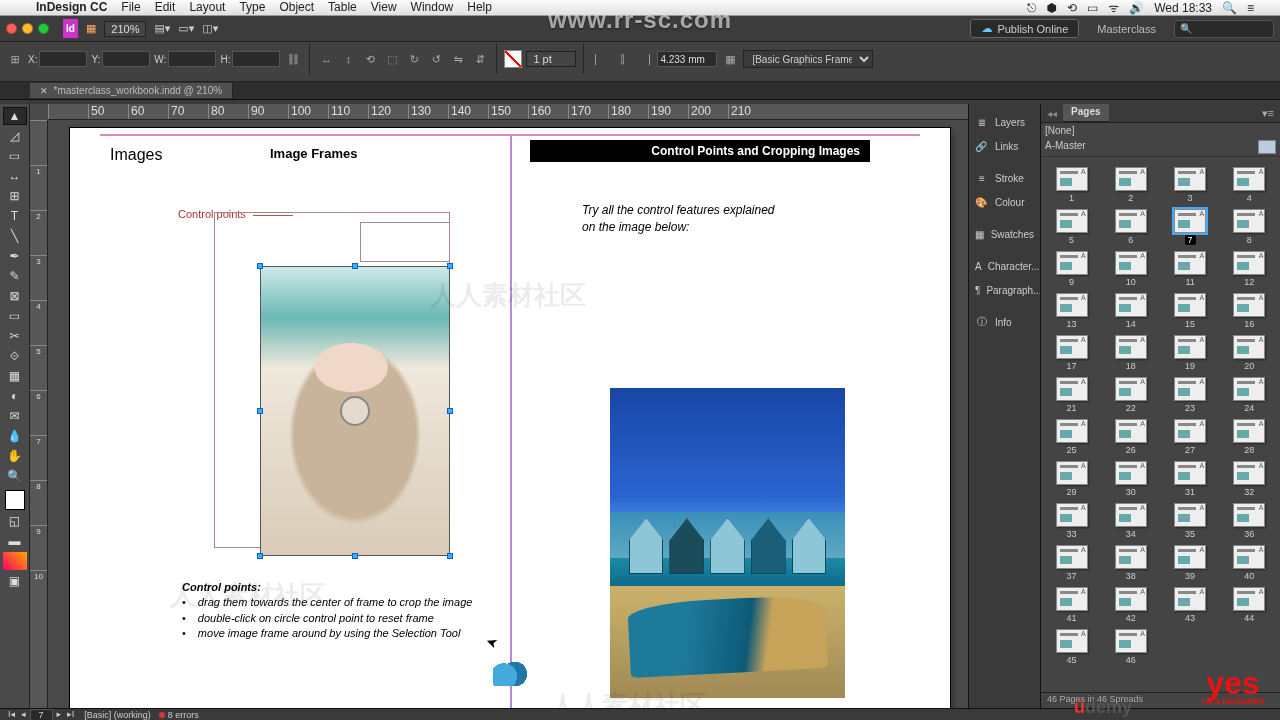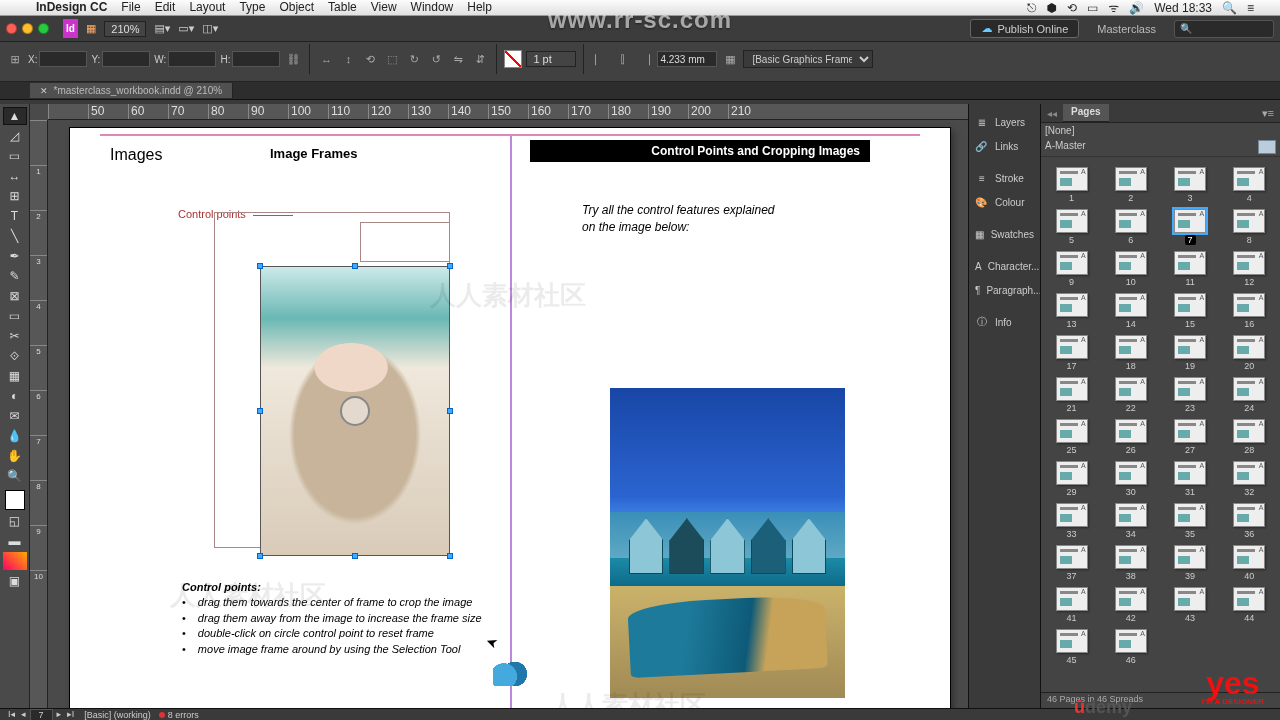--- a/index.html
+++ b/index.html
@@ -322,23 +322,20 @@
             <div class="handle hb hr"></div>
           <div class="ring"></div>
         </div>
 
         <div style="position:absolute; top:444px; left:72px; width:340px" class="bullets">
           <div style="font-weight:bold;font-style:italic">Control points:</div>
           <div class="b">
               <span>drag them towards the center of frame to crop the image</span>
             </div>
           <div class="b">
-              <span>drag them away from the image to increase the frame size</span>
-            </div>
-          <div class="b">
               <span>double-click on circle control point to reset frame</span>
             </div>
           <div class="b">
               <span>move image frame around by using the Selection Tool</span>
             </div>
         </div>
         <span class="cursor-arrow" style="top:498px;left:376px">➤</span>
       </div>
 
       <div class="col-right">

